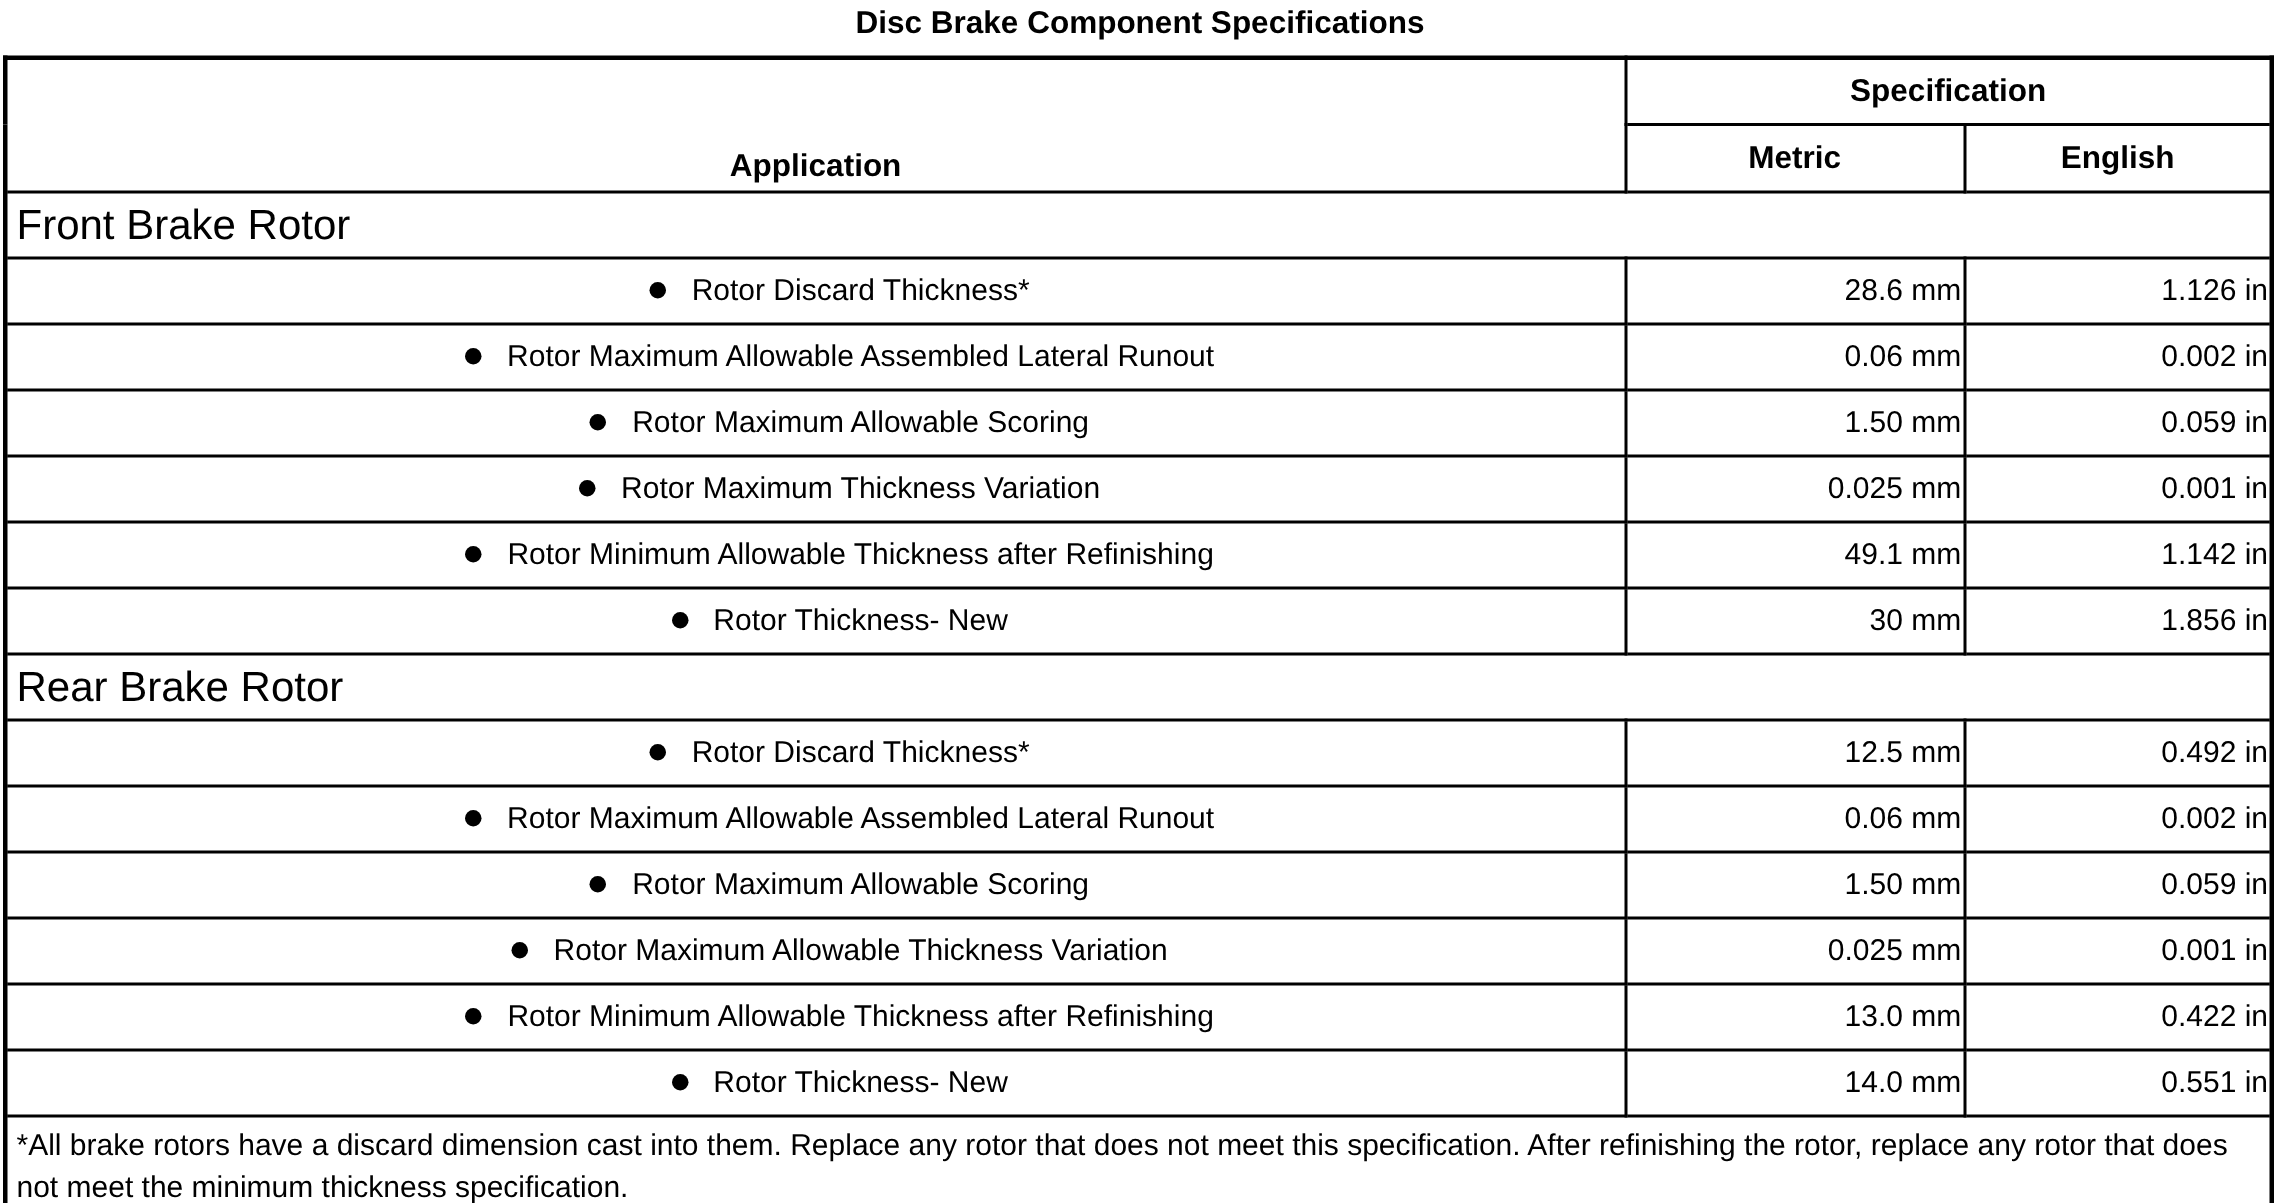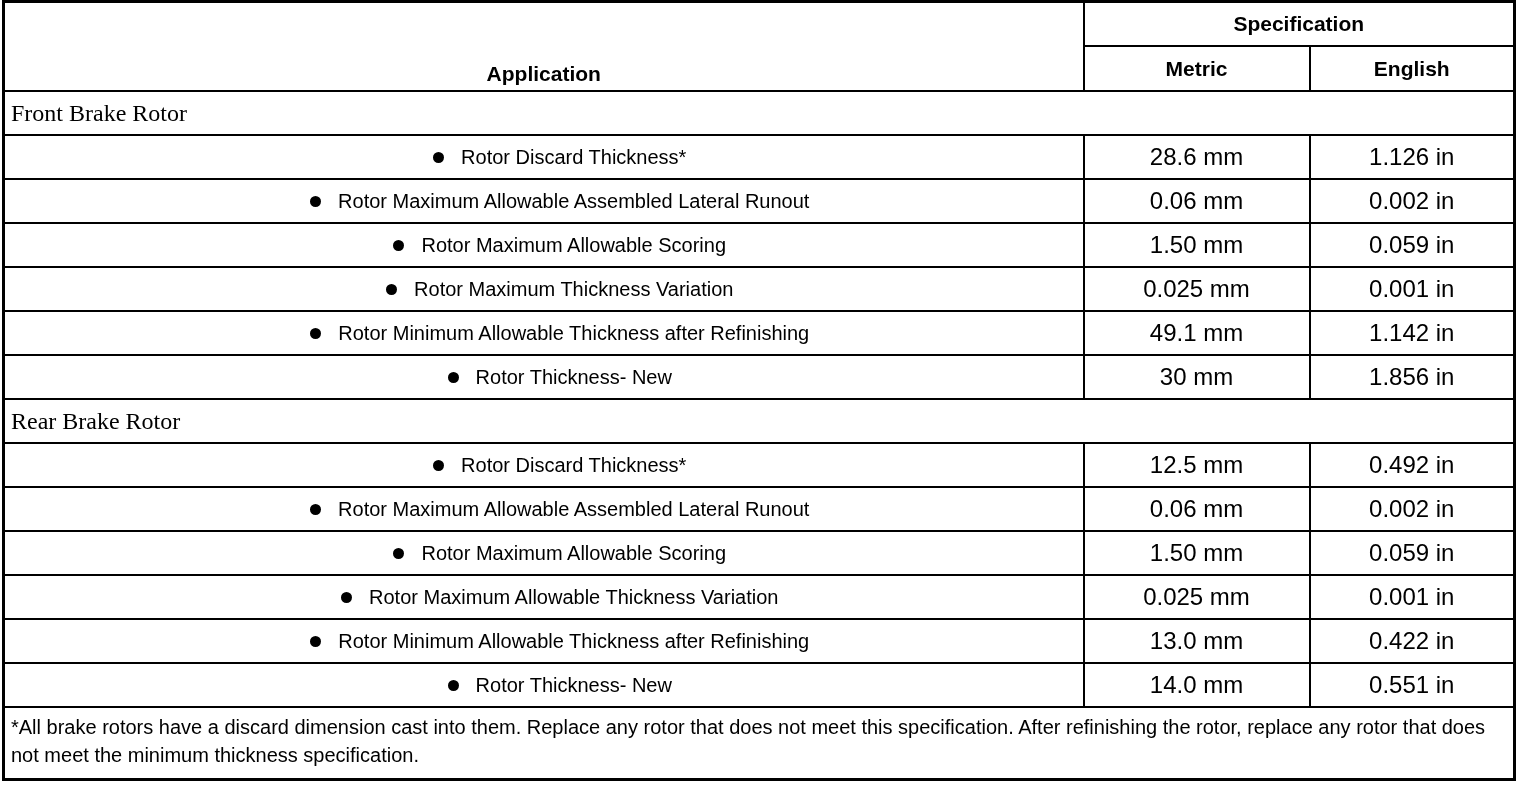--- a/index.html
+++ b/index.html
@@ -39,61 +39,61 @@
     font-size: 21px;
     text-align: center;
   }
   th.h-app {
     vertical-align: bottom;
     padding-bottom: 4px;
   }
   th.h-spec { height: 40px; text-align: center; }
   th.h-unit { height: 41px; margin-left: 11px; }
   td.section-cell {
-    font-size: 24px;
+    font-size: 28px;
     height: 40px;
     padding-left: 6px;
     text-align: left;
     vertical-align: middle;
-    font-family: Liberation Serif, serif;
   }
   td.item-cell {
     font-size: 20px;
     height: 40px;
     padding-left: 33px;
     text-align: center;
     vertical-align: middle;
   }
   .bullet {
     display: inline-block;
     width: 11px;
     height: 11px;
     border-radius: 50%;
     background: #000;
     margin-right: 17px;
     vertical-align: 1px;
   }
   td.val {
-    font-size: 24px;
-    text-align: center;
+    font-size: 20px;
+    text-align: right;
     vertical-align: middle;
   }
   td.footnote-cell {
     font-size: 20px;
     line-height: 28px;
     padding: 5px 8px 9px 6px;
     text-align: left;
     vertical-align: top;
   }
 </style>
 </head>
 <body>
 
 <div class="page">
 
+  <div class="doc-title">Disc Brake Component Specifications</div>
 
   <table class="spec-table">
     <colgroup>
       <col style="width:1080px">
       <col style="width:226px">
       <col>
     </colgroup>
     <tbody>
 
       <tr>

